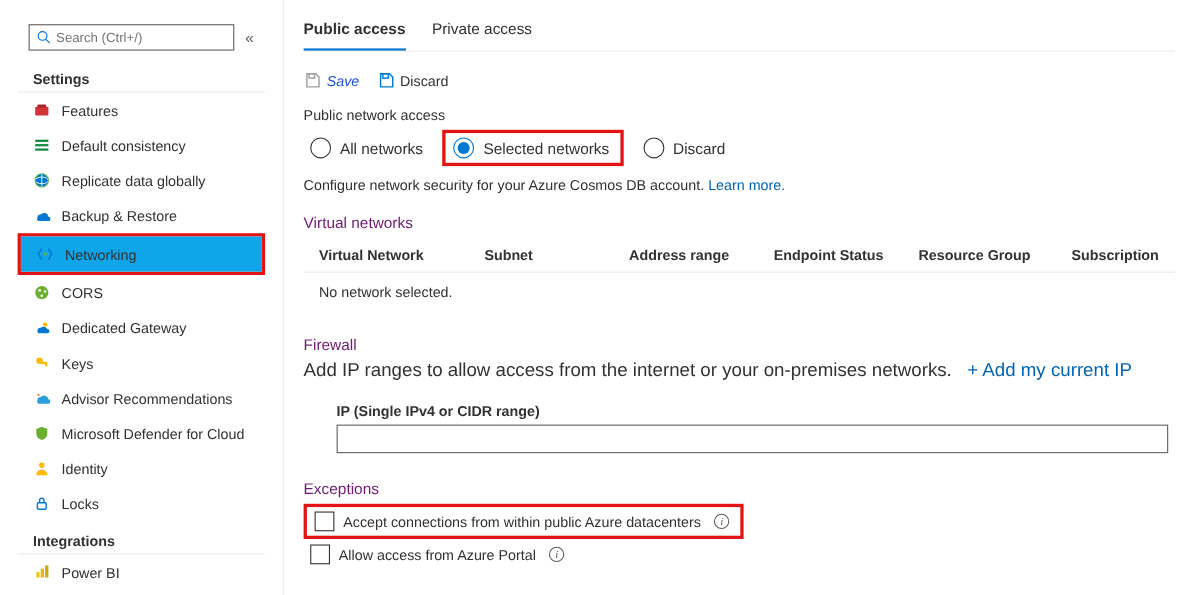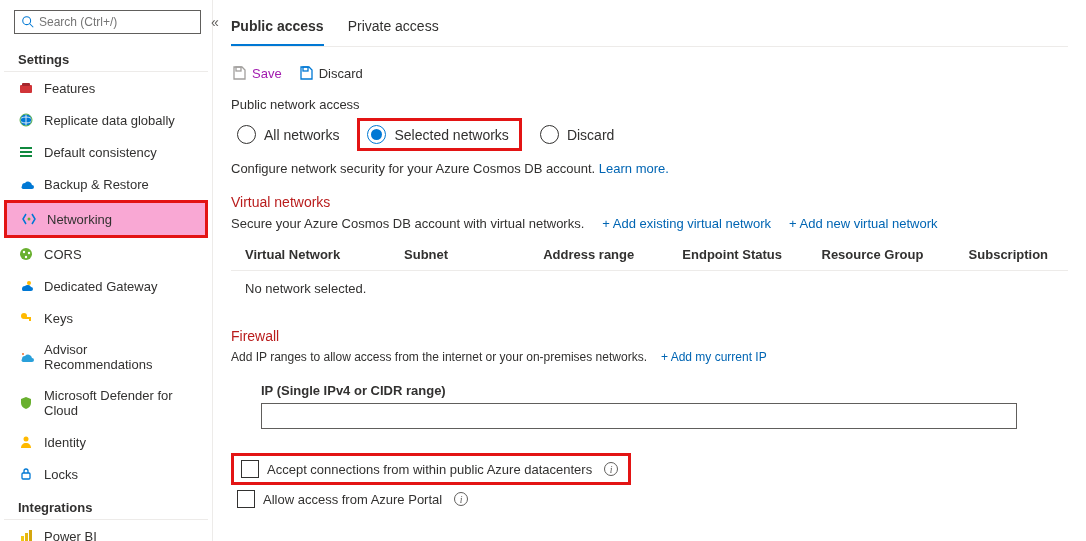--- a/index.html
+++ b/index.html
@@ -1,50 +1,50 @@
 <!DOCTYPE html>
 <html><head>
 <meta charset="utf-8">
 <style>
 * { box-sizing: border-box; margin: 0; padding: 0; }
 body { font-family: "Segoe UI", -apple-system, sans-serif; font-size: 13px; color: #323130; background: #fff; display: flex; width: 1086px; height: 541px; overflow: hidden; }
-.sidebar { width: 213px; border-right: 1px solid #edebe9; padding: 4px; }
+.sidebar { width: 258px; border-right: 1px solid #edebe9; padding: 16px; }
 .search-row { display: flex; align-items: center; padding: 6px 10px 8px 10px; gap: 6px; }
 .search-box { flex: 1; border: 1px solid #605e5c; height: 24px; display: flex; align-items: center; padding: 0 6px; gap: 4px; }
 .search-box input { border: none; outline: none; font-size: 12px; flex: 1; background: transparent; }
 .search-icon { width: 14px; height: 14px; flex-shrink: 0; }
 .collapse-btn { color: #605e5c; cursor: pointer; font-size: 14px; padding: 0 4px; }
 .section-header { font-weight: 600; font-size: 13px; padding: 10px 14px 4px 14px; border-bottom: 1px solid #edebe9; }
 .menu-item { display: flex; align-items: center; gap: 10px; padding: 8px 14px; cursor: pointer; font-size: 13px; }
-.menu-item.selected { background: #f9a8d4; }
+.menu-item.selected { background: #0ea5e9; }
 .menu-item .icon { width: 16px; height: 16px; flex-shrink: 0; display: flex; align-items: center; justify-content: center; }
 .highlight-red { border: 3px solid #e31414; }
 .main { flex: 1; padding: 10px 18px; overflow: auto; }
 .tabs { display: flex; gap: 24px; border-bottom: 1px solid #edebe9; margin-bottom: 18px; }
 .tab { padding: 8px 0 10px 0; font-size: 14px; cursor: pointer; border-bottom: 2px solid transparent; }
 .tab.active { font-weight: 600; border-bottom: 2px solid #0078d4; }
 .toolbar { display: flex; gap: 16px; margin-bottom: 16px; align-items: center; }
 .tool-btn { display: flex; align-items: center; gap: 5px; cursor: pointer; font-size: 13px; }
-.tool-btn.disabled { color: #a21caf; cursor: default; }
+.tool-btn.disabled { color: #1d4ed8; cursor: default; font-style: italic; }
 .field-label { font-size: 13px; margin-bottom: 6px; color: #323130; }
 .radio-row { display: flex; gap: 12px; align-items: center; margin-bottom: 10px; }
 .radio-opt { display: inline-flex; align-items: center; gap: 8px; cursor: pointer; font-size: 14px; padding: 3px 6px; }
 .radio-opt .r { width: 19px; height: 19px; border: 1px solid #323130; border-radius: 50%; display: flex; align-items: center; justify-content: center; }
 .radio-opt.checked .r { border-color: #0078d4; }
 .radio-opt.checked .r::after { content: ""; width: 11px; height: 11px; background: #0078d4; border-radius: 50%; }
 .help-text { font-size: 13px; margin-bottom: 18px; }
 .link { color: #0065b3; cursor: pointer; }
-.section-title { font-size: 14px; margin-bottom: 6px; color: #b91c1c; }
+.section-title { font-size: 14px; margin-bottom: 6px; color: #701a75; }
 .vnet-row { display: flex; align-items: center; gap: 18px; margin-bottom: 8px; font-size: 13px; }
 .vnet-table { font-size: 13px; margin-bottom: 22px; }
 .vnet-head { display: flex; font-weight: 600; padding: 8px 0 8px 14px; }
 .col { }
 .c1 { width: 160px; } .c2 { width: 140px; } .c3 { width: 140px; } .c4 { width: 140px; } .c5 { width: 148px; } .c6 { width: 100px; }
 .vnet-body { border-top: 1px solid #edebe9; padding: 10px 0 10px 14px; color: #323130; }
-.fw-row { display: flex; align-items: center; gap: 14px; font-size: 12px; margin-bottom: 14px; }
+.fw-row { display: flex; align-items: center; gap: 14px; font-size: 17px; margin-bottom: 14px; }
 .ip-label { font-weight: 600; padding: 5px 0 5px 30px; font-size: 13px; }
 .ip-input { margin-left: 30px; width: 756px; height: 26px; border: 1px solid #605e5c; padding: 0 6px; font-size: 13px; }
 .exceptions { margin-top: 24px; }
 .chk-row { display: flex; align-items: center; gap: 8px; font-size: 13px; padding: 3px 6px; }
 .chk { width: 18px; height: 18px; border: 1px solid #323130; flex-shrink: 0; }
 .info-icon { width: 14px; height: 14px; border: 1px solid #605e5c; border-radius: 50%; display: inline-flex; align-items: center; justify-content: center; font-size: 10px; color: #605e5c; font-style: italic; font-family: serif; margin-left: 4px; }
 .hl-inline { border: 3px solid #e31414; display: inline-flex; padding: 1px 4px 1px 1px; }
 .save-svg { width: 16px; height: 16px; }
 </style>
 </head>
@@ -69,37 +69,37 @@
         <svg viewBox="0 0 16 16" width="16" height="16">
           <rect x="2" y="5" width="12" height="8" rx="1" fill="#d13438"></rect>
           <rect x="4" y="3" width="8" height="3" rx="1" fill="#a4262c"></rect>
         </svg>
       </span>
     <span>Features</span>
   </div>
   <div class="menu-item">
     <span class="icon">
         <svg viewBox="0 0 16 16" width="16" height="16">
+          <rect x="2" y="3" width="12" height="2" fill="#10893e"></rect>
+          <rect x="2" y="7" width="12" height="2" fill="#10893e"></rect>
+          <rect x="2" y="11" width="12" height="2" fill="#10893e"></rect>
+        </svg>
+      </span>
+    <span>Default consistency</span>
+  </div>
+  <div class="menu-item">
+    <span class="icon">
+        <svg viewBox="0 0 16 16" width="16" height="16">
           <circle cx="8" cy="8" r="6" fill="#0078d4"></circle>
           <ellipse cx="8" cy="8" rx="6" ry="3" fill="none" stroke="#fff" stroke-width="0.8"></ellipse>
           <path d="M8 2 v12" stroke="#fff" stroke-width="0.8"></path>
           <circle cx="8" cy="8" r="6" fill="none" stroke="#60b44a" stroke-width="1"></circle>
         </svg>
       </span>
     <span>Replicate data globally</span>
-  </div>
-  <div class="menu-item">
-    <span class="icon">
-        <svg viewBox="0 0 16 16" width="16" height="16">
-          <rect x="2" y="3" width="12" height="2" fill="#10893e"></rect>
-          <rect x="2" y="7" width="12" height="2" fill="#10893e"></rect>
-          <rect x="2" y="11" width="12" height="2" fill="#10893e"></rect>
-        </svg>
-      </span>
-    <span>Default consistency</span>
   </div>
   <div class="menu-item">
     <span class="icon">
         <svg viewBox="0 0 16 16" width="16" height="16">
           <path d="M4 10a3 3 0 013-3 4 4 0 017 2 2 2 0 010 4H5a2 2 0 01-1-3z" fill="#0078d4"></path>
         </svg>
       </span>
     <span>Backup &amp; Restore</span>
   </div>
 
@@ -233,25 +233,20 @@
     <label class="radio-opt">
         <span class="r"></span>
         <span>Discard</span>
       </label>
   </div>
   <div class="help-text">
     <span>Configure network security for your Azure Cosmos DB account. </span><span class="link">Learn more.</span>
   </div>
 
   <div class="section-title">Virtual networks</div>
-  <div class="vnet-row">
-    <span>Secure your Azure Cosmos DB account with virtual networks.</span>
-    <span class="link">+ Add existing virtual network</span>
-    <span class="link">+ Add new virtual network</span>
-  </div>
   <div class="vnet-table">
     <div class="vnet-head">
       <div class="col c1">Virtual Network</div>
       <div class="col c2">Subnet</div>
       <div class="col c3">Address range</div>
       <div class="col c4">Endpoint Status</div>
       <div class="col c5">Resource Group</div>
       <div class="col c6">Subscription</div>
     </div>
     <div class="vnet-body">No network selected.</div>
@@ -259,20 +254,21 @@
 
   <div class="section-title">Firewall</div>
   <div class="fw-row">
     <span>Add IP ranges to allow access from the internet or your on-premises networks.</span>
     <span class="link">+ Add my current IP</span>
   </div>
   <div class="ip-label">IP (Single IPv4 or CIDR range)</div>
   <input class="ip-input" type="text" style="">
 
   <div class="exceptions">
+    <div class="section-title">Exceptions</div>
     <div style="display:inline-block;">
       <span class="hl-inline">
         <label class="chk-row">
           <span class="chk"></span>
           <span>Accept connections from within public Azure datacenters</span>
           <span class="info-icon">i</span>
         </label>
       </span>
     </div>
     <label class="chk-row" style="margin-top:2px;">

